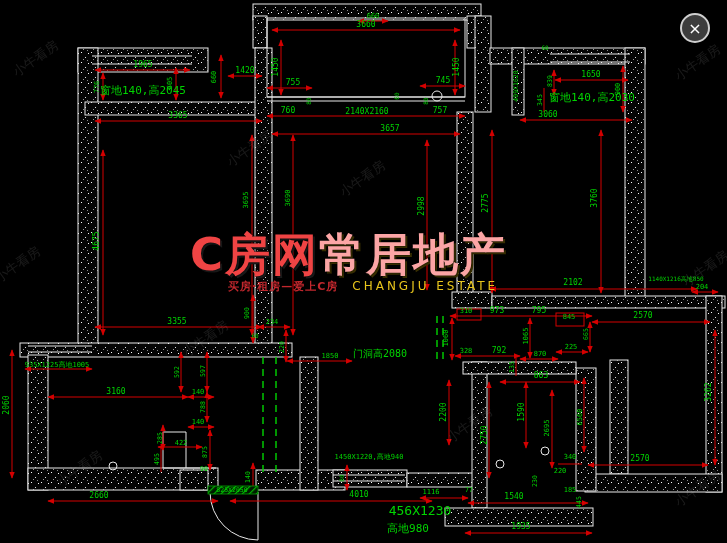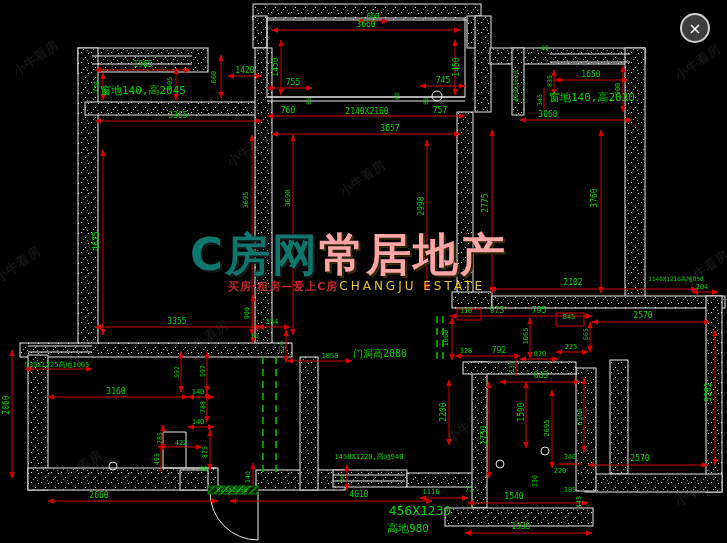--- a/index.html
+++ b/index.html
@@ -4,24 +4,24 @@
 <style>
   html,body{margin:0;padding:0;background:#000;}
   #stage{position:relative;width:727px;height:543px;background:#000;overflow:hidden;
          font-family:"DejaVu Sans","Liberation Sans",sans-serif;}
   #plan-svg{position:absolute;left:0;top:0;}
   .dim-text{font-family:"DejaVu Sans Mono","Liberation Mono",monospace;}
   
   #wm-center{position:absolute;left:190px;top:232px;white-space:nowrap;pointer-events:none;z-index:5;}
   .wm-line1{display:flex;align-items:baseline;font-weight:bold;font-size:45px;line-height:1.0;
             font-family:"DejaVu Sans","Liberation Sans",sans-serif;}
-  .wm-c{color:#0f766e;text-shadow:0 0 2px #000,2px 2px 0 #1a1a1a;letter-spacing:2px;}
+  .wm-c{color:#ef4444;text-shadow:0 0 2px #000,2px 2px 0 #1a1a1a;letter-spacing:2px;}
   .wm-cn{color:#fca5a5;text-shadow:0 0 2px #000,2px 2px 0 #3a3000;letter-spacing:2px;}
   .wm-line2{display:flex;align-items:baseline;margin-top:2px;margin-left:38px;}
-  .wm-slogan{color:#c1272d;font-size:11px;font-weight:bold;letter-spacing:1px;margin-right:1px;}
+  .wm-slogan{color:#c1272d;font-size:11px;font-weight:bold;letter-spacing:1px;margin-right:14px;}
   .wm-en{color:#e8c51c;font-size:12px;font-weight:normal;letter-spacing:3px;}
   
   #close-btn{position:absolute;left:680px;top:13px;width:30px;height:30px;border-radius:50%;
              background:#3d3d3d;border:2px solid #cfcfcf;color:#fff;display:flex;align-items:center;
              justify-content:center;font-size:16px;cursor:pointer;z-index:10;box-sizing:border-box;}
 </style>
 </head>
 <body>
 
 <div id="stage">

